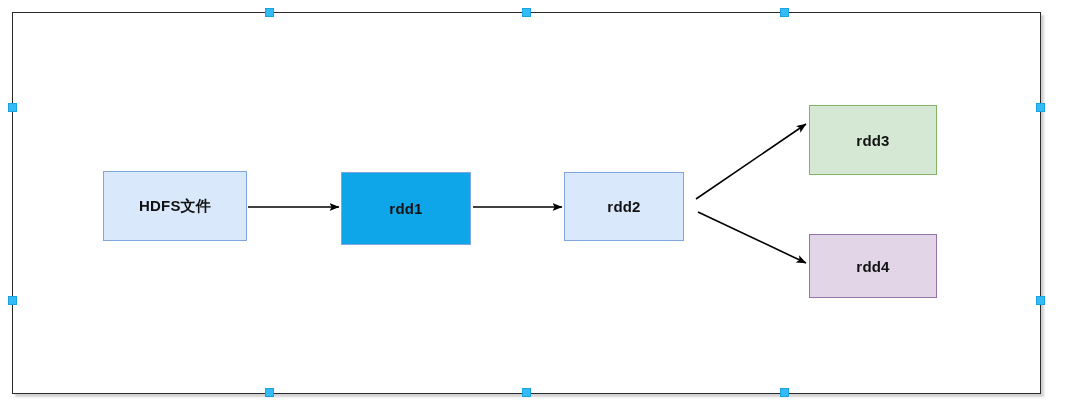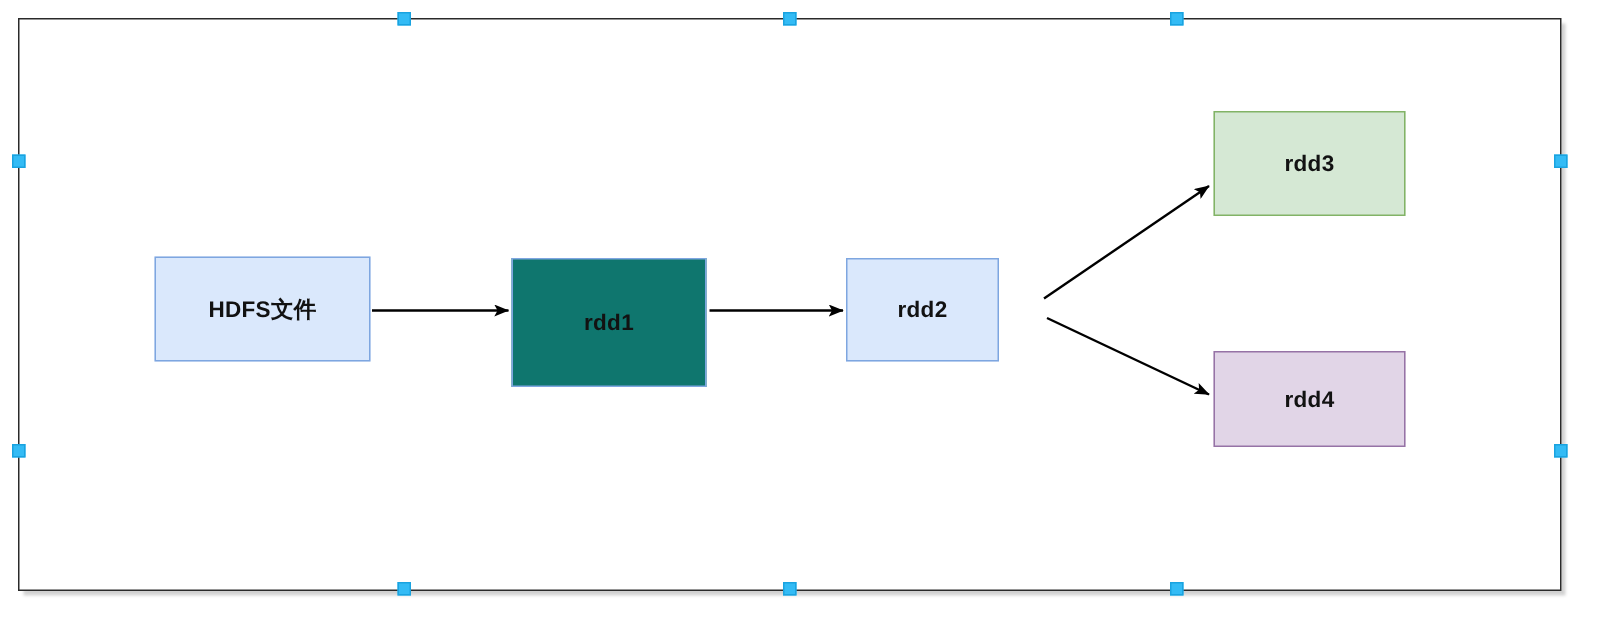--- a/index.html
+++ b/index.html
@@ -44,21 +44,21 @@
     align-items: center;
     justify-content: center;
     font-size: 15px;
     font-weight: bold;
     color: #121212;
     letter-spacing: 0.2px;
     border-width: 1.5px;
     border-style: solid;
   }
   .node-blue   { background: #dae8fc; border-color: #7ea6e0; }
-  .node-green  { background: #d5e8d4; border-color: #82b366; }
+  .node-green  { background: #d5e8d4; border-color: #82b366; margin-top: 31px; }
   .node-purple { background: #e1d5e7; border-color: #9673a6; }
 
   #edges {
     position: absolute;
     left: 0;
     top: 0;
     width: 1080px;
     height: 414px;
     pointer-events: none;
   }
@@ -81,24 +81,24 @@
         <line x1="473" y1="207" x2="562" y2="207" stroke="#000000" marker-end="url(#arrowhead)"></line>
         <line x1="696" y1="199" x2="806" y2="124" stroke="#000000" marker-end="url(#arrowhead)"></line>
         <line x1="698" y1="212" x2="806" y2="263" stroke="#000000" marker-end="url(#arrowhead)"></line>
       </g>
   </svg>
 
   <div id="node-layer">
       <div class="node node-blue" style="left: 103px; top: 171px; width: 144px; height: 70px; background: rgb(218, 232, 252); border-color: rgb(126, 166, 224);">
         <span>HDFS文件</span>
       </div>
-      <div class="node node-blue" style="left: 341px; top: 172px; width: 130px; height: 86px; background: #0f766e; border-color: rgb(126, 166, 224);">
+      <div class="node node-blue" style="left: 341px; top: 172px; width: 130px; height: 73px; background: #0ea5e9; border-color: rgb(126, 166, 224);">
         <span>rdd1</span>
       </div>
-      <div class="node node-blue" style="left: 564px; top: 172px; width: 102px; height: 69px; background: rgb(218, 232, 252); border-color: rgb(126, 166, 224);">
+      <div class="node node-blue" style="left: 564px; top: 172px; width: 120px; height: 69px; background: rgb(218, 232, 252); border-color: rgb(126, 166, 224);">
         <span>rdd2</span>
       </div>
       <div class="node node-green" style="left: 809px; top: 74px; width: 128px; height: 70px; background: rgb(213, 232, 212); border-color: rgb(130, 179, 102);">
         <span>rdd3</span>
       </div>
       <div class="node node-purple" style="left: 809px; top: 234px; width: 128px; height: 64px; background: rgb(225, 213, 231); border-color: rgb(150, 115, 166); text-align: center;">
         <span>rdd4</span>
       </div>
     </div>
   <div id="handle-layer">

